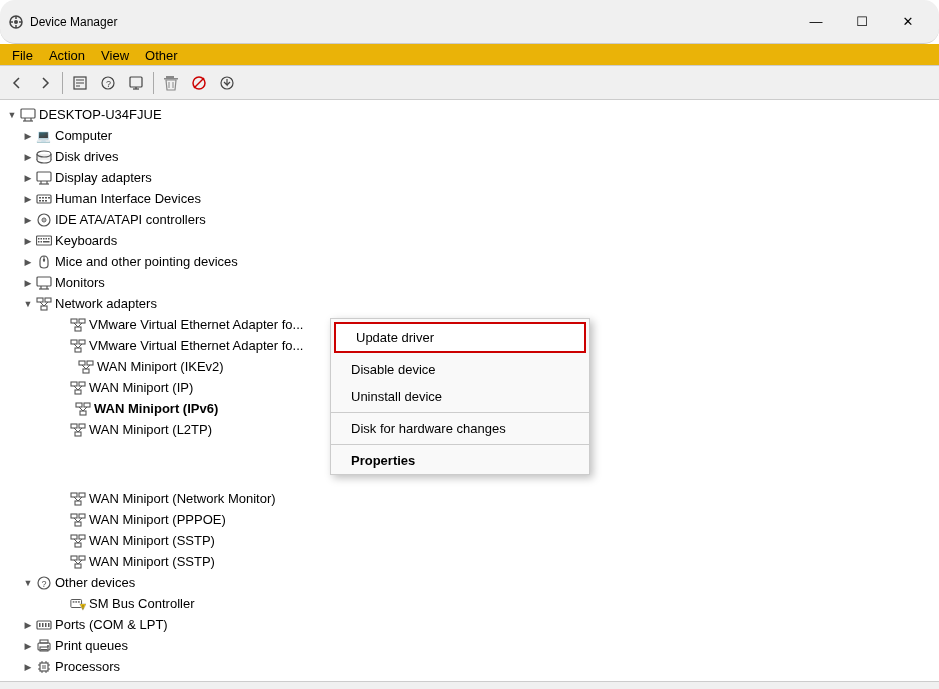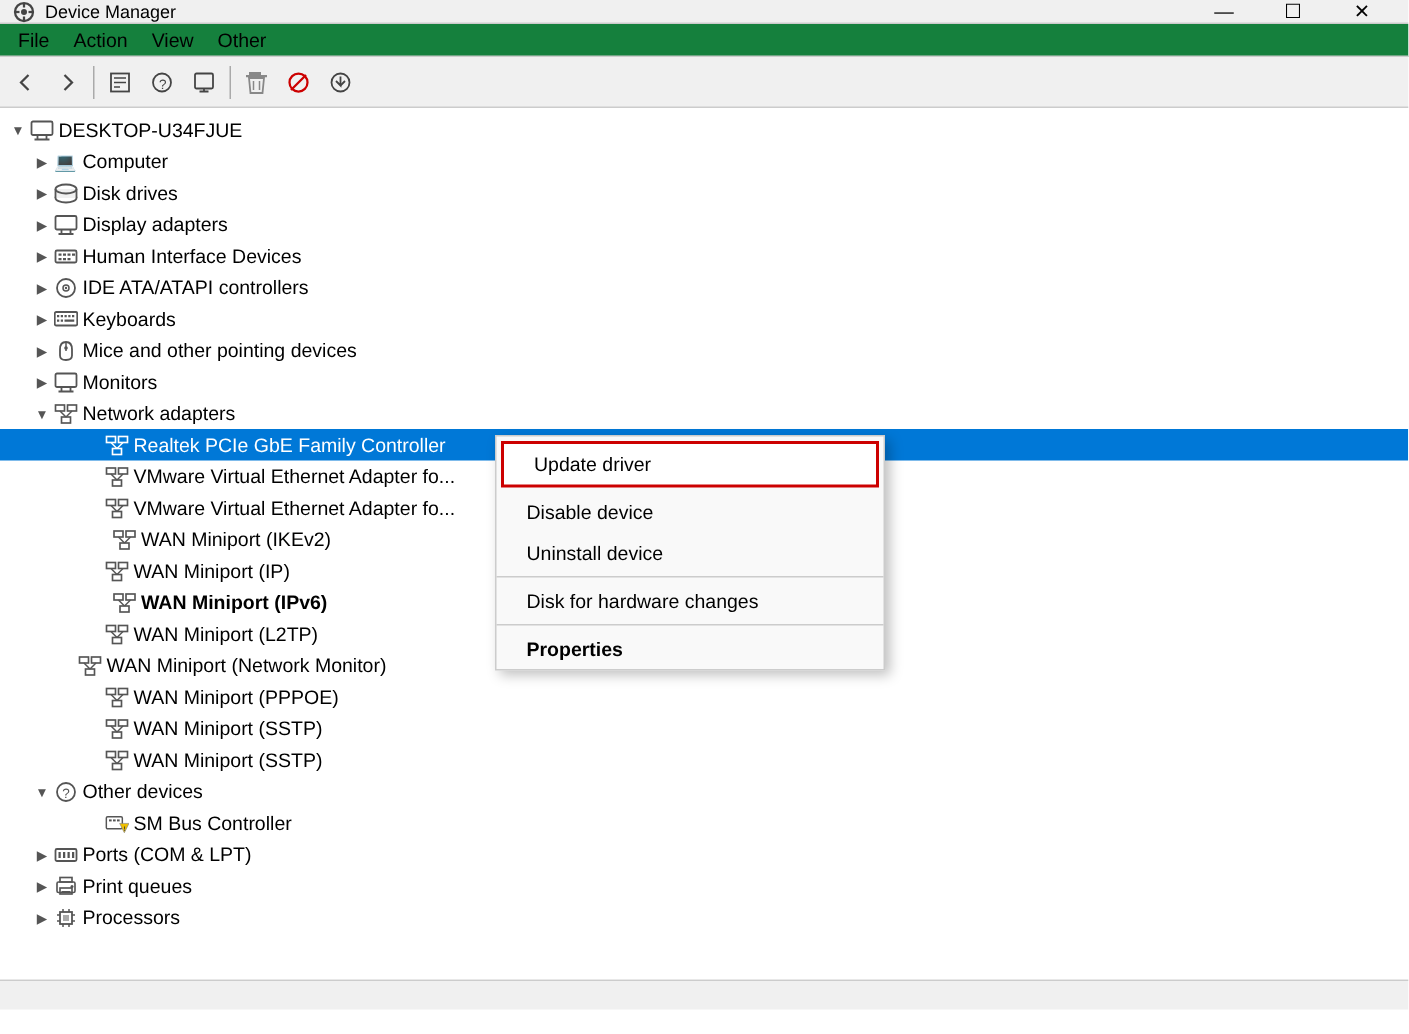--- a/index.html
+++ b/index.html
@@ -8,26 +8,27 @@
       font-size: 13px;
       background: #fff;
       width: 939px;
       height: 689px;
       overflow: hidden;
     }
 
     
     .title-bar {
       background: #f0f0f0;
-      height: 16px;
+      height: 44px;
       display: flex;
       align-items: center;
       padding: 0 8px;
       border-bottom: 1px solid #ccc;
       user-select: none;
+      border-radius: 15px;
     }
     .title-bar-icon {
       width: 16px;
       height: 16px;
       margin-right: 6px;
       display: flex;
       align-items: center;
       justify-content: center;
     }
     .title-bar-text {
@@ -47,24 +48,24 @@
       cursor: pointer;
       font-size: 13px;
       display: flex;
       align-items: center;
       justify-content: center;
       color: #000;
     }
 
     
     .menu-bar {
-      background: #15803d;
+      background: #eab308;
       height: 22px;
       display: flex;
-      align-items: center;
+      align-items: flex-start;
       padding: 0 4px;
       border-bottom: 1px solid #ccc;
     }
     .menu-item {
       padding: 2px 8px;
       font-size: 13px;
       cursor: pointer;
       height: 22px;
       display: flex;
       align-items: center;
@@ -406,33 +407,20 @@
           <rect x="1" y="1" width="6" height="4" fill="none" stroke="#555" stroke-width="1.1"></rect>
           <rect x="9" y="1" width="6" height="4" fill="none" stroke="#555" stroke-width="1.1"></rect>
           <rect x="5" y="9" width="6" height="4" fill="none" stroke="#555" stroke-width="1.1"></rect>
           <line x1="4" y1="5" x2="8" y2="9" stroke="#555" stroke-width="1"></line>
           <line x1="12" y1="5" x2="8" y2="9" stroke="#555" stroke-width="1"></line>
         </svg>
       </span>
       <span class="item-label">Network adapters</span>
     </div>
 
-    <div class="tree-item highlighted" style="padding-left:54px;">
-      <span class="expand-btn" style="width:16px;"></span>
-      <span class="dev-icon">
-        <svg width="16" height="14" viewBox="0 0 16 14">
-          <rect x="1" y="1" width="6" height="4" fill="none" stroke="#fff" stroke-width="1.1"></rect>
-          <rect x="9" y="1" width="6" height="4" fill="none" stroke="#fff" stroke-width="1.1"></rect>
-          <rect x="5" y="9" width="6" height="4" fill="none" stroke="#fff" stroke-width="1.1"></rect>
-          <line x1="4" y1="5" x2="8" y2="9" stroke="#fff" stroke-width="1"></line>
-          <line x1="12" y1="5" x2="8" y2="9" stroke="#fff" stroke-width="1"></line>
-        </svg>
-      </span>
-      <span class="item-label">Realtek PCIe GbE Family Controller</span>
-    </div>
 
     <div class="tree-item" style="padding-left:54px;">
       <span style="width:16px;display:inline-block;"></span>
       <span class="dev-icon">
         <svg width="16" height="14" viewBox="0 0 16 14">
           <rect x="1" y="1" width="6" height="4" fill="none" stroke="#555" stroke-width="1.1"></rect>
           <rect x="9" y="1" width="6" height="4" fill="none" stroke="#555" stroke-width="1.1"></rect>
           <rect x="5" y="9" width="6" height="4" fill="none" stroke="#555" stroke-width="1.1"></rect>
           <line x1="4" y1="5" x2="8" y2="9" stroke="#555" stroke-width="1"></line>
           <line x1="12" y1="5" x2="8" y2="9" stroke="#555" stroke-width="1"></line>
@@ -448,21 +436,21 @@
           <rect x="1" y="1" width="6" height="4" fill="none" stroke="#555" stroke-width="1.1"></rect>
           <rect x="9" y="1" width="6" height="4" fill="none" stroke="#555" stroke-width="1.1"></rect>
           <rect x="5" y="9" width="6" height="4" fill="none" stroke="#555" stroke-width="1.1"></rect>
           <line x1="4" y1="5" x2="8" y2="9" stroke="#555" stroke-width="1"></line>
           <line x1="12" y1="5" x2="8" y2="9" stroke="#555" stroke-width="1"></line>
         </svg>
       </span>
       <span class="item-label">VMware Virtual Ethernet Adapter fo...</span>
     </div>
 
-    <div class="tree-item" style="padding-left:59px;">
+    <div class="tree-item" style="padding-left:34px;margin-left:28px;">
       <span style="width:16px;display:inline-block;"></span>
       <span class="dev-icon">
         <svg width="16" height="14" viewBox="0 0 16 14">
           <rect x="1" y="1" width="6" height="4" fill="none" stroke="#555" stroke-width="1.1"></rect>
           <rect x="9" y="1" width="6" height="4" fill="none" stroke="#555" stroke-width="1.1"></rect>
           <rect x="5" y="9" width="6" height="4" fill="none" stroke="#555" stroke-width="1.1"></rect>
           <line x1="4" y1="5" x2="8" y2="9" stroke="#555" stroke-width="1"></line>
           <line x1="12" y1="5" x2="8" y2="9" stroke="#555" stroke-width="1"></line>
         </svg>
       </span>
@@ -504,21 +492,21 @@
           <rect x="1" y="1" width="6" height="4" fill="none" stroke="#555" stroke-width="1.1"></rect>
           <rect x="9" y="1" width="6" height="4" fill="none" stroke="#555" stroke-width="1.1"></rect>
           <rect x="5" y="9" width="6" height="4" fill="none" stroke="#555" stroke-width="1.1"></rect>
           <line x1="4" y1="5" x2="8" y2="9" stroke="#555" stroke-width="1"></line>
           <line x1="12" y1="5" x2="8" y2="9" stroke="#555" stroke-width="1"></line>
         </svg>
       </span>
       <span class="item-label">WAN Miniport (L2TP)</span>
     </div>
 
-    <div class="tree-item" style="padding-left:36px;">
+    <div class="tree-item" style="padding-left:54px;margin-top:48px;">
       <span style="width:16px;display:inline-block;"></span>
       <span class="dev-icon">
         <svg width="16" height="14" viewBox="0 0 16 14">
           <rect x="1" y="1" width="6" height="4" fill="none" stroke="#555" stroke-width="1.1"></rect>
           <rect x="9" y="1" width="6" height="4" fill="none" stroke="#555" stroke-width="1.1"></rect>
           <rect x="5" y="9" width="6" height="4" fill="none" stroke="#555" stroke-width="1.1"></rect>
           <line x1="4" y1="5" x2="8" y2="9" stroke="#555" stroke-width="1"></line>
           <line x1="12" y1="5" x2="8" y2="9" stroke="#555" stroke-width="1"></line>
         </svg>
       </span>

